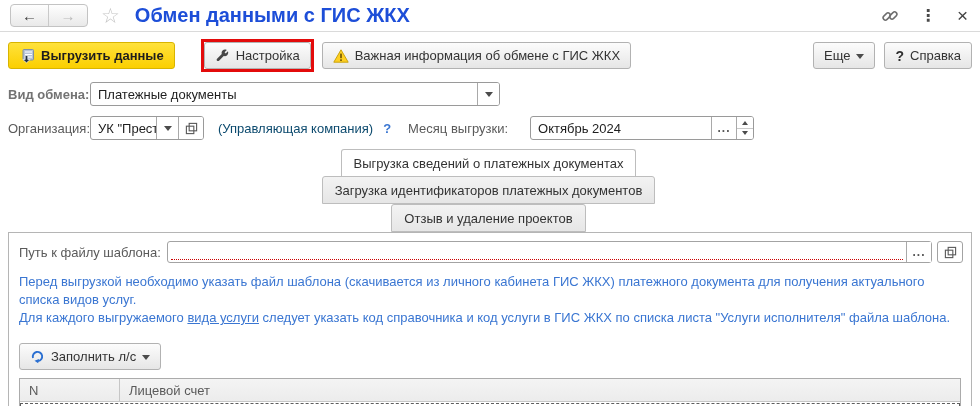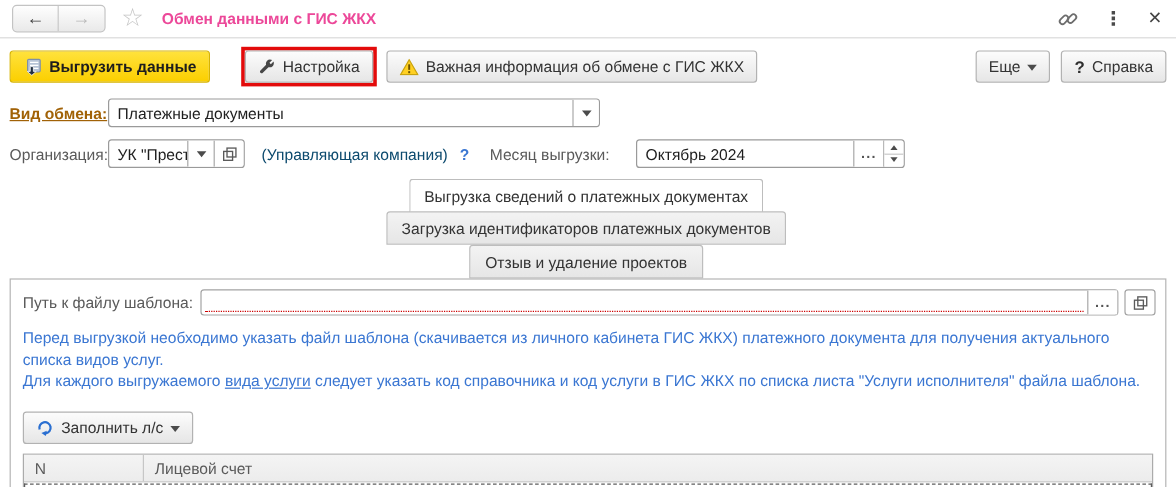--- a/index.html
+++ b/index.html
@@ -9,21 +9,21 @@
     font-size: 13px; color: #333; background: #fff; overflow: hidden;
   }
 
   
   .header { height: 32px; display: flex; align-items: center; padding: 0 12px 0 10px; border-bottom: 1px solid #dadada; background: #fff; }
   .nav-group { display: flex; border: 1px solid #c3c3c3; border-radius: 4px; overflow: hidden; background: linear-gradient(#fefefe,#e9e9e9); height: 23px; }
   .nav-btn { width: 38px; display: flex; align-items: center; justify-content: center; font-size: 15px; cursor: pointer; }
   .nav-btn.back { border-right: 1px solid #c9c9c9; color: #3d3d3d; font-weight: bold; }
   .nav-btn.fwd { color: #b9b9b9; font-weight: bold; }
   .star { color: #c6c6c6; font-size: 21px; margin: 0 9px 0 13px; line-height: 1; }
-  .title { font-size: 13px; font-weight: bold; color: #ec4899; margin-left: 6px; white-space: nowrap; }
+  .title { font-size: 20px; font-weight: bold; color: #1d4ed8; margin-left: 6px; white-space: nowrap; }
   .header-right { margin-left: auto; display: flex; align-items: center; gap: 21px; }
   .hdr-icon { color: #5f5f5f; display: flex; align-items: center; justify-content: center; cursor: pointer; }
   .kebab { font-size: 16px; font-weight: bold; color: #4a4a4a; letter-spacing: 0; }
   .close-x { font-size: 19px; color: #444; }
 
   
   .toolbar { display: flex; align-items: center; margin: 7px 8px 0 8px; }
   .btn {
     display: inline-flex; align-items: center; gap: 6px; height: 27px; padding: 0 10px;
     background: linear-gradient(#fcfcfc,#e6e6e6); border: 1px solid #b2b2b2; border-radius: 3px;
@@ -32,21 +32,21 @@
   .btn-yellow { background: linear-gradient(#ffe23c,#fbcf00); border-color: #d8b400; font-weight: bold; color: #1d1d1d; }
   .sp9 { width: 9px; } .sp17 { width: 17px; } .sp8 { width: 8px; }
   .annotation-box { border: 3px solid #e30b0b; display: inline-flex; padding: 0; }
   .toolbar-right { margin-left: auto; display: flex; align-items: flex-start; gap: 9px; }
   .caret-down { width: 0; height: 0; border: 4px solid transparent; border-top: 5px solid #4b4b4b; margin-top: 5px; }
   .qmark { font-weight: bold; color: #2e2e2e; font-size: 14px; }
 
   
   .form-row { display: flex; align-items: center; margin: 10px 8px 0 8px; height: 24px; }
   .flabel { color: #5a5a5a; white-space: nowrap; }
-  .flabel-bold { font-weight: bold; color: #a16207; text-decoration: underline; }
+  .flabel-bold { font-weight: bold; color: #737373; }
   .lab-w { width: 82px; flex: none; }
   .combo { display: flex; align-items: stretch; border: 1px solid #9a9a9a; border-radius: 3px; background: #fff; height: 24px; overflow: hidden; }
   .combo-val { flex: 1; display: flex; align-items: center; padding: 0 7px; color: #1e1e1e; white-space: nowrap; overflow: hidden; }
   .seg { border-left: 1px solid #a9a9a9; display: flex; align-items: center; justify-content: center; background: #fff; cursor: pointer; }
   .seg-dd { width: 22px; }
   .seg-dots { width: 25px; color: #555; font-weight: bold; letter-spacing: 1px; font-size: 12px; }
   .seg-open { width: 25px; }
   .spinner { width: 17px; display: flex; flex-direction: column; border-left: 1px solid #a9a9a9; }
   .spin-btn { flex: 1; display: flex; align-items: center; justify-content: center; cursor: pointer; background: #fff; }
   .spin-btn + .spin-btn { border-top: 1px solid #c9c9c9; }

